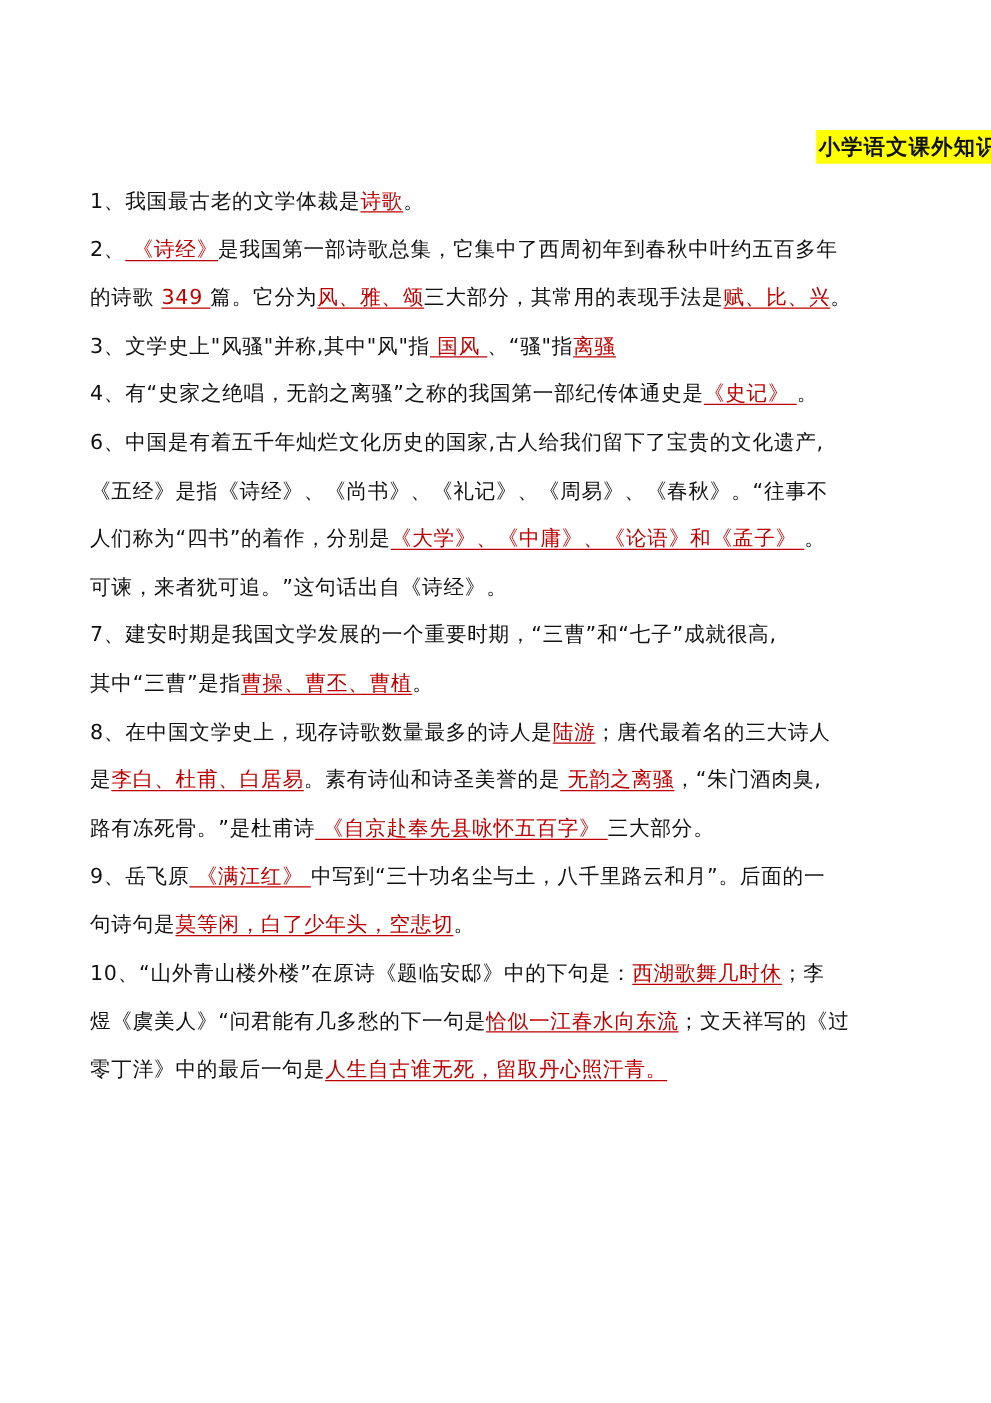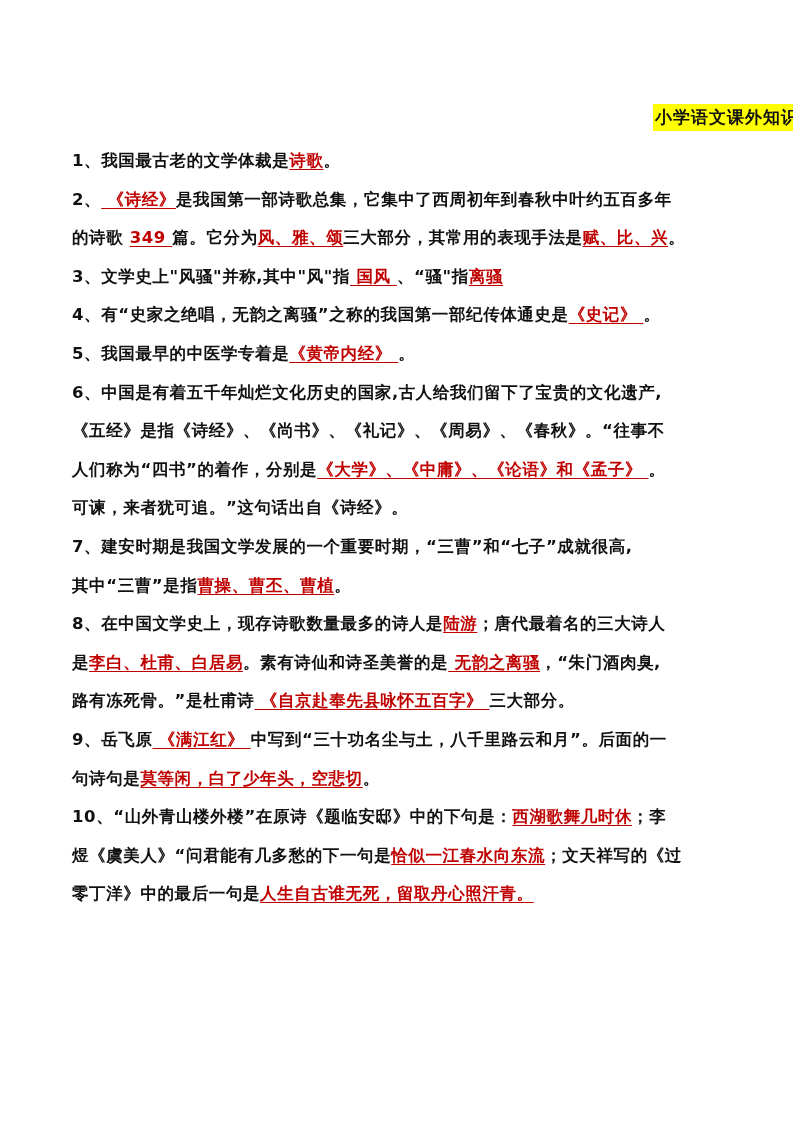--- a/index.html
+++ b/index.html
@@ -2,39 +2,38 @@
 <html><head>
   <meta charset="utf-8">
   <style>
     html, body { margin: 0; padding: 0; background: #ffffff; }
     body { width: 793px; height: 1122px; position: relative; overflow: hidden;
            font-family: "DejaVu Sans", "Liberation Sans", sans-serif; color: #111; }
     .title-wrap { position: absolute; top: 104px; left: 0; width: 793px; text-align: right; padding-left: 44px; }
     .title { display: inline-block; background: #ffff00; font-weight: bold; font-size: 17px;
              padding: 2px 2px; letter-spacing: 1px; color: #111; }
     .content { position: absolute; left: 72px; top: 142px; width: 655px; }
-    .line { font-size: 16.5px; font-weight: bold; height: 38.6px; line-height: 38.6px;
+    .line { font-size: 16.5px; font-weight: normal; height: 38.6px; line-height: 38.6px;
             white-space: nowrap; letter-spacing: 0.6px; }
     .ans { color: #c00000; text-decoration: underline; text-decoration-color: #c00000;
            text-underline-offset: 3px; text-decoration-thickness: 1px; }
   </style>
 </head>
 <body>
 
 <div class="title-wrap">
   <span class="title">小学语文课外知识积累</span>
 </div>
 
 <div class="content" id="content">
     <div class="line"><span>1、我国最古老的文学体裁是</span><span class="ans">诗歌</span><span>。</span></div>
     <div class="line"><span>2、</span><span class="ans"> 《诗经》</span><span>是我国第一部诗歌总集，它集中了西周初年到春秋中叶约五百多年</span></div>
     <div class="line"><span>的诗歌 </span><span class="ans">349 </span><span>篇。它分为</span><span class="ans">风、雅、颂</span><span>三大部分，其常用的表现手法是</span><span class="ans">赋、比、兴</span><span>。</span></div>
     <div class="line"><span>3、文学史上"风骚"并称,其中"风"指</span><span class="ans"> 国风 </span><span>、“骚"指</span><span class="ans">离骚</span></div>
     <div class="line"><span>4、有“史家之绝唱，无韵之离骚”之称的我国第一部纪传体通史是</span><span class="ans">《史记》 </span><span>。</span></div>
-    <div class="line"><span>5、我国最早的中医学专着是</span><span class="ans">《黄帝内经》 </span><span>。</span></div>
     <div class="line"><span>6、中国是有着五千年灿烂文化历史的国家,古人给我们留下了宝贵的文化遗产,</span></div>
     <div class="line"><span>《五经》是指《诗经》、《尚书》、《礼记》、《周易》、《春秋》。“往事不</span></div>
     <div class="line"><span>人们称为“四书”的着作，分别是</span><span class="ans">《大学》、《中庸》、《论语》和《孟子》 </span><span>。</span></div>
     <div class="line"><span>可谏，来者犹可追。”这句话出自《诗经》。</span></div>
     <div class="line"><span>7、建安时期是我国文学发展的一个重要时期，“三曹”和“七子”成就很高,</span></div>
     <div class="line"><span>其中“三曹”是指</span><span class="ans">曹操、曹丕、曹植</span><span>。</span></div>
     <div class="line"><span>8、在中国文学史上，现存诗歌数量最多的诗人是</span><span class="ans">陆游</span><span>；唐代最着名的三大诗人</span></div>
     <div class="line"><span>是</span><span class="ans">李白、杜甫、白居易</span><span>。素有诗仙和诗圣美誉的是</span><span class="ans"> 无韵之离骚</span><span>，“朱门酒肉臭,</span></div>
     <div class="line"><span>路有冻死骨。”是杜甫诗</span><span class="ans"> 《自京赴奉先县咏怀五百字》 </span><span>三大部分。</span></div>
     <div class="line"><span>9、岳飞原</span><span class="ans"> 《满江红》 </span><span>中写到“三十功名尘与土，八千里路云和月”。后面的一</span></div>

